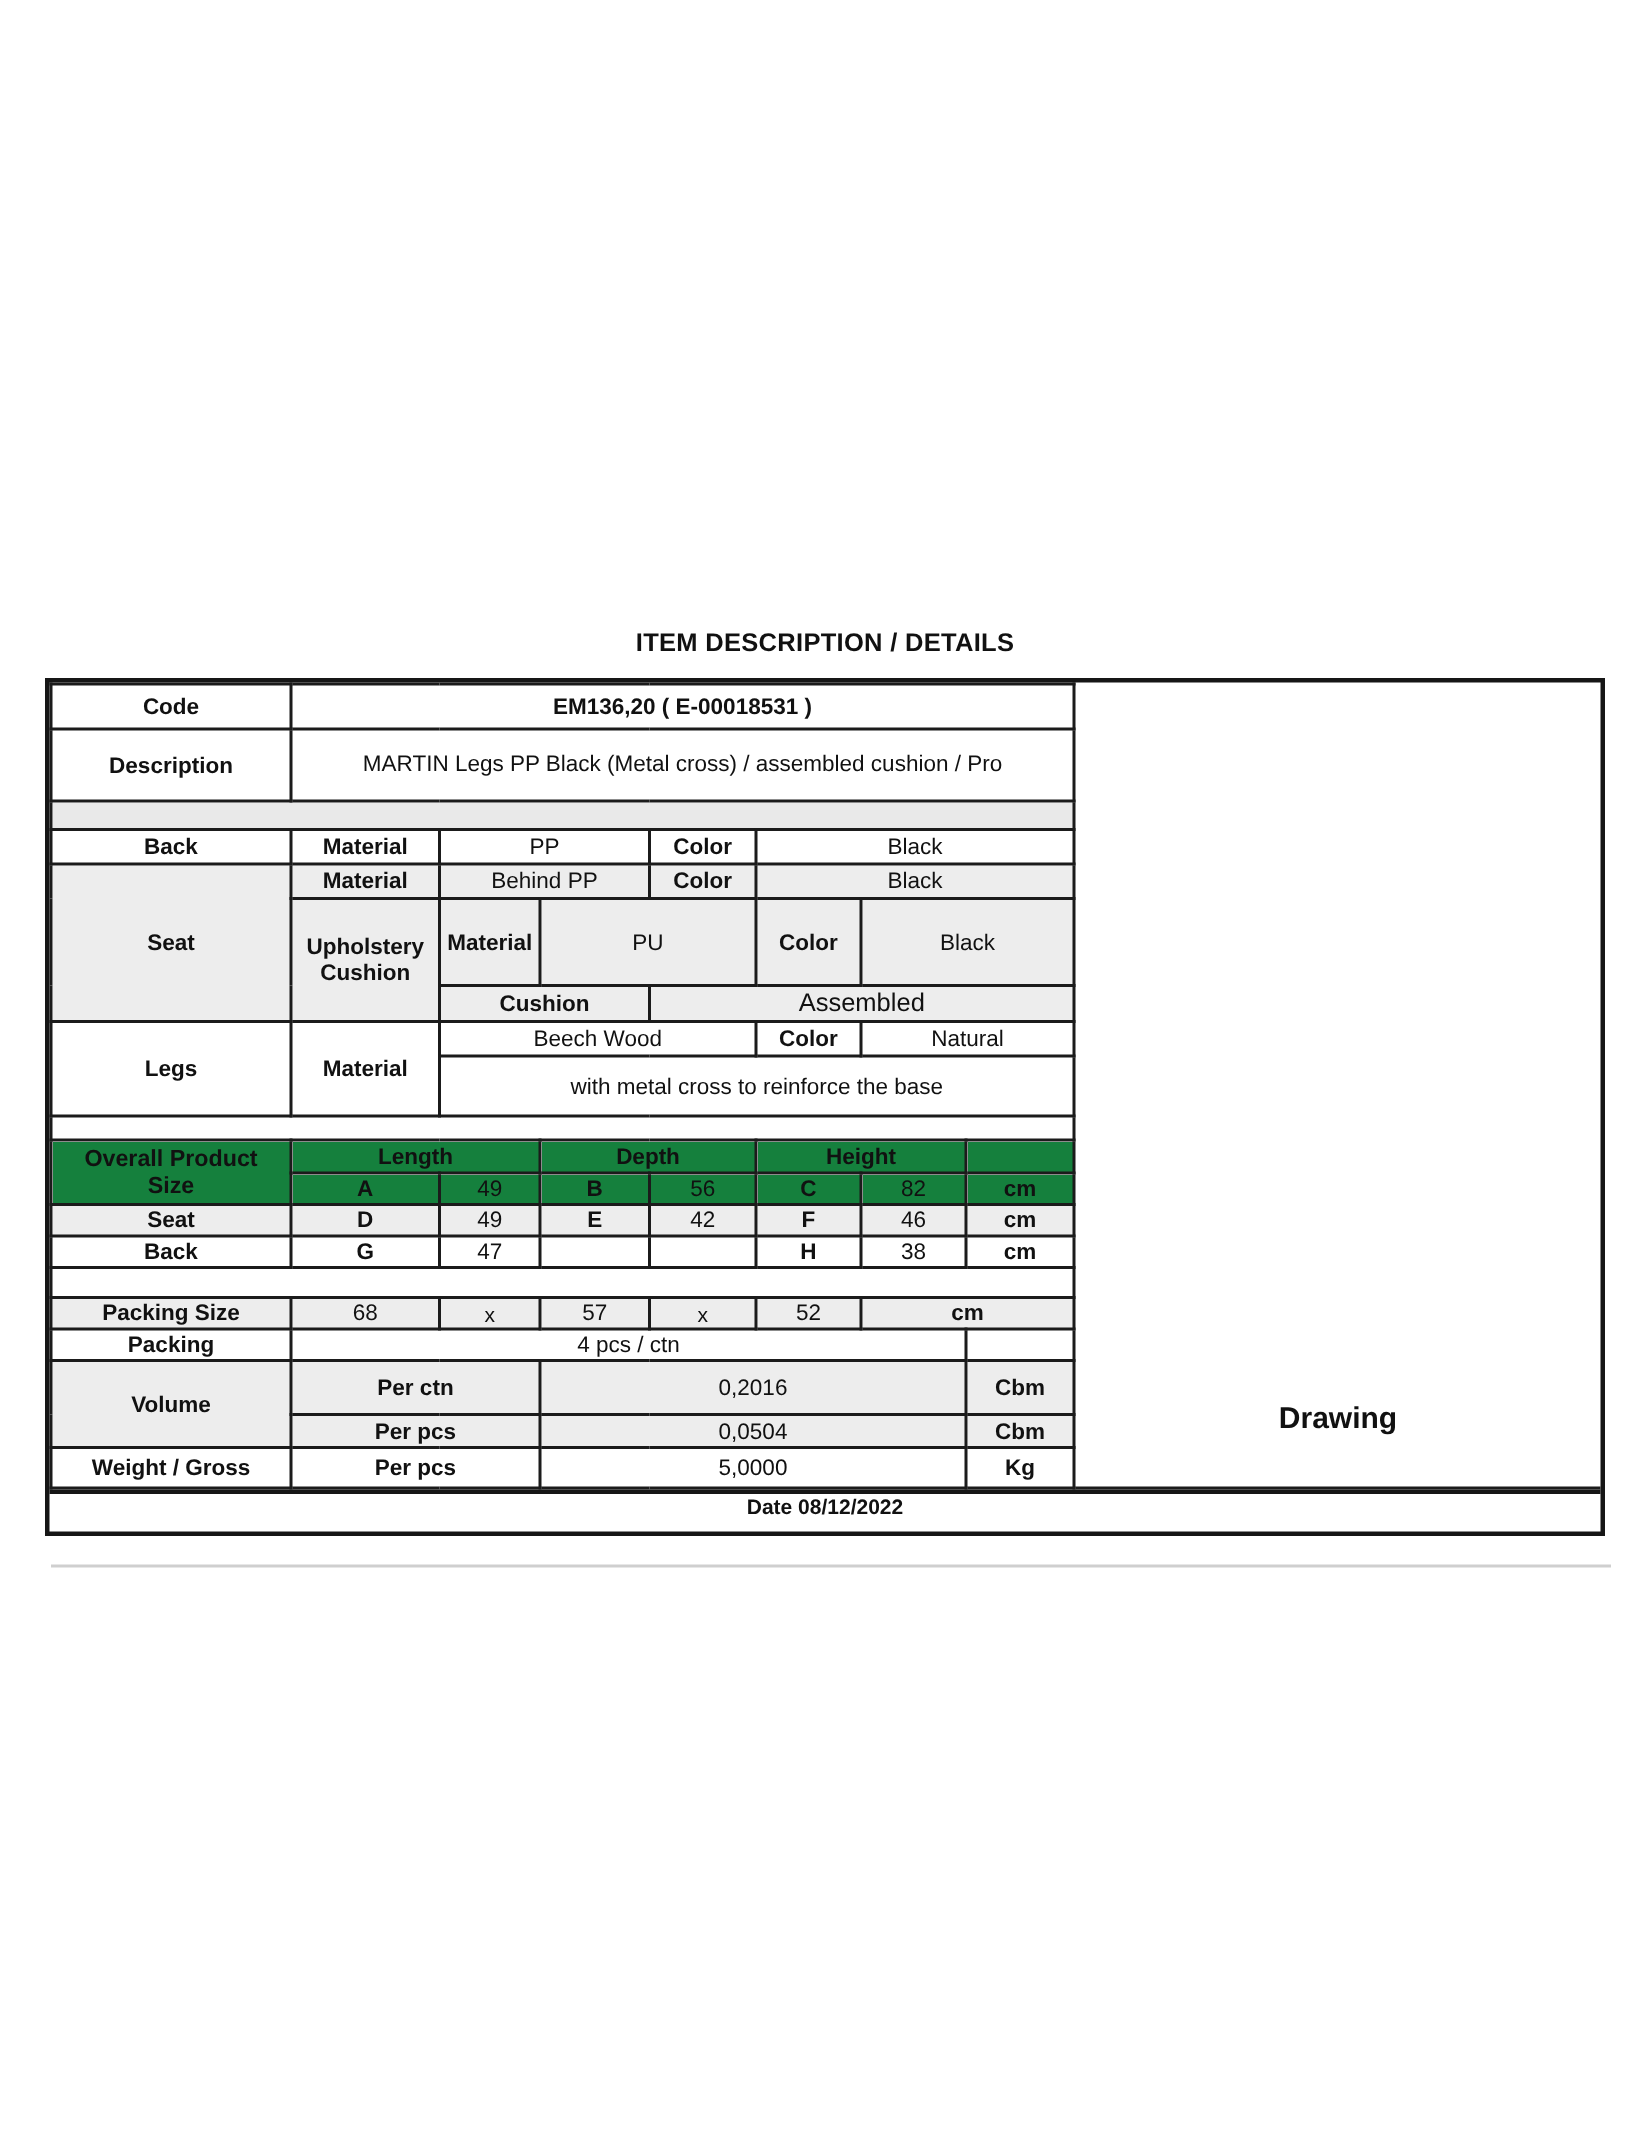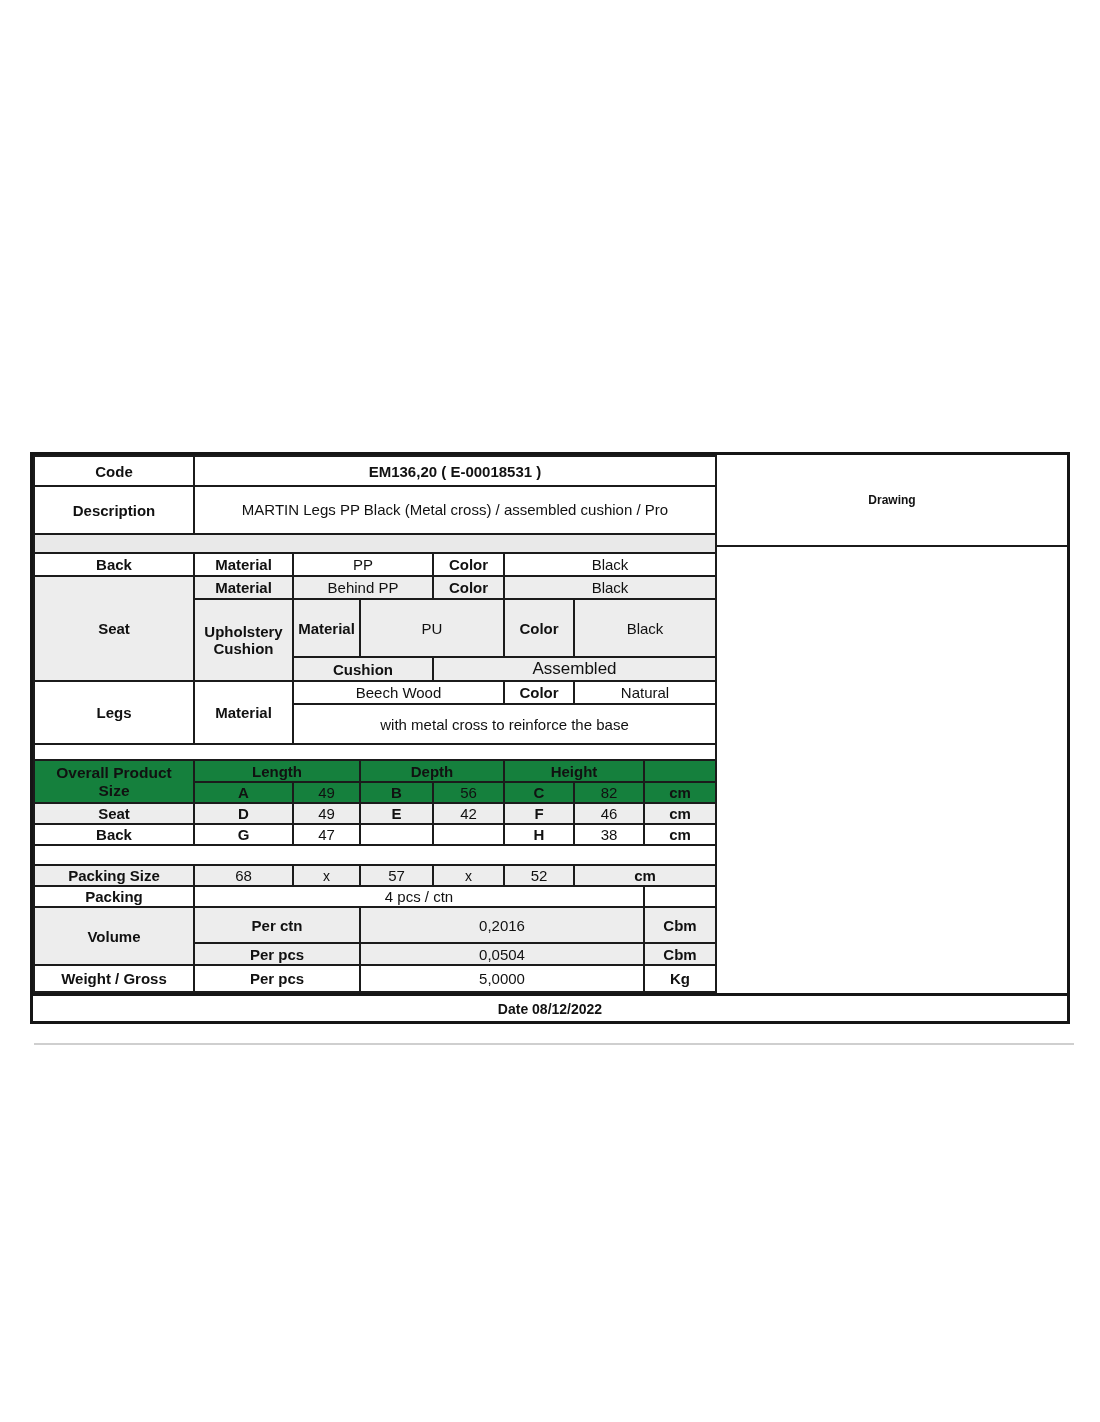--- a/index.html
+++ b/index.html
@@ -2,49 +2,50 @@
 <html><head>
 <meta charset="utf-8">
 <style>
   html,body{margin:0;padding:0;background:#fff;}
   .page{position:relative;width:1100px;height:1422px;background:#ffffff;
         font-family:"Liberation Sans", sans-serif;color:#111;}
   .doc-title{position:absolute;top:419px;left:30px;width:1040px;text-align:center;
         font-weight:bold;font-size:17px;letter-spacing:.2px;}
   .frame{position:absolute;top:452px;left:30px;width:1040px;border:3px solid #161616;
         box-sizing:border-box;background:#fff;}
-  .frame-top{display:flex;align-items:flex-start;}
+  .frame-top{display:flex;align-items:flex-end;}
   table.spec{border-collapse:collapse;width:682px;table-layout:fixed;flex:0 0 682px;}
   table.spec td{border:2px solid #1b1b1b;font-size:15px;text-align:center;
         padding:0 2px;overflow:hidden;box-sizing:border-box;}
   .lbl{text-align:left;font-weight:bold;font-size:15.5px;padding-left:5px;}
   .sm{font-size:13px;font-weight:bold;}
   .sml{font-size:13px;font-weight:bold;text-align:left;padding-left:5px;}
   .key{font-weight:bold;}
   .bold{font-weight:bold;}
   .gray{background:#ededed;}
   .lightgray{background:#e9e9e9;}
   .yellow{background:#15803d;}
   .spacer-td{border-left:none;border-right:none;}
   .desc-span{display:inline-block;max-width:470px;line-height:1.35;}
   .code-val{font-weight:bold;font-size:16px;}
   .drawing-col{flex:1 1 auto;display:flex;flex-direction:column;min-width:0;}
   .drawing-header{height:92px;display:flex;align-items:center;justify-content:center;
-        font-weight:bold;font-size:12px;border-bottom:2px solid #1b1b1b;box-sizing:border-box;}
+        font-weight:bold;font-size:20px;border-bottom:2px solid #1b1b1b;box-sizing:border-box;}
   .drawing-area{flex:1;position:relative;}
   .drawing-area svg{position:absolute;left:0;top:0;width:100%;height:100%;}
-  .date-row{border-top:3px solid #161616;height:25px;display:flex;align-items:center;
+  .date-row{border-top:3px solid #161616;height:25px;display:flex;
         justify-content:center;font-weight:bold;font-size:14px;}
   .shadow-line{position:absolute;left:34px;top:1043px;width:1040px;height:2px;background:#cfcfcf;}
   svg text{font-family:"Liberation Sans", sans-serif;font-size:15px;fill:#151515;}
 </style>
 </head>
 <body>
 
 <div class="page">
+  <div class="doc-title">ITEM DESCRIPTION / DETAILS</div>
 
   <div class="frame">
     <div class="frame-top">
       <table class="spec">
         <colgroup>
           <col style="width:160px">
             <col style="width:99px">
             <col style="width:67px">
           <col style="width:73px">
             <col style="width:71px">

